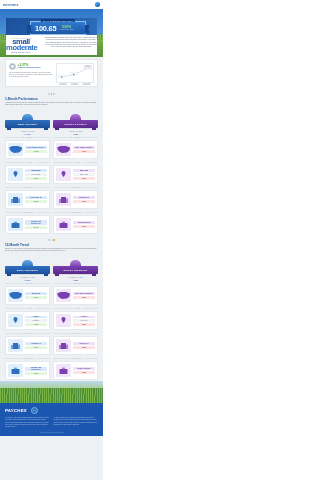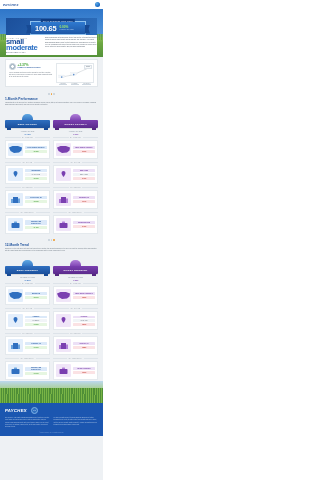--- a/index.html
+++ b/index.html
@@ -24,20 +24,21 @@
     transform:skewX(-8deg);
   }
   .globe-ic {
     width:5px; height:5px; border-radius:50%;
     background:radial-gradient(circle at 35% 32%, #5ba9e8, #1565c0 70%);
   }
 
   .hero {
     position:relative; height:48px; overflow:hidden;
     background:linear-gradient(180deg,#2a6fc4 0%,#1f5bab 42%,#9ec4e8 62%,#cfe3f4 100%);
+    text-align:center;
   }
   .sky { position:absolute; inset:0 0 42% 0; background:linear-gradient(180deg,#2f76c9,#4f93d8); }
   .grass-h {
     position:absolute; left:0; right:0; bottom:0; height:20px;
     background:linear-gradient(180deg,#8fbf5a 0%,#6ea843 30%,#54923a 100%);
   }
   .grass-h:before{
     content:""; position:absolute; left:0; right:0; top:-3px; height:6px;
     background:repeating-linear-gradient(90deg,#7ab347 0 1px,#5e9a3c 1px 2px);
     opacity:.85;

